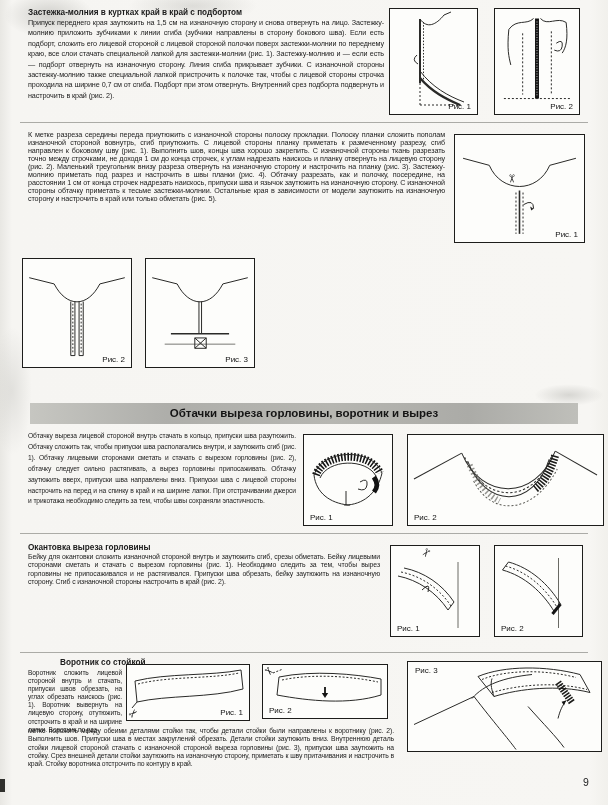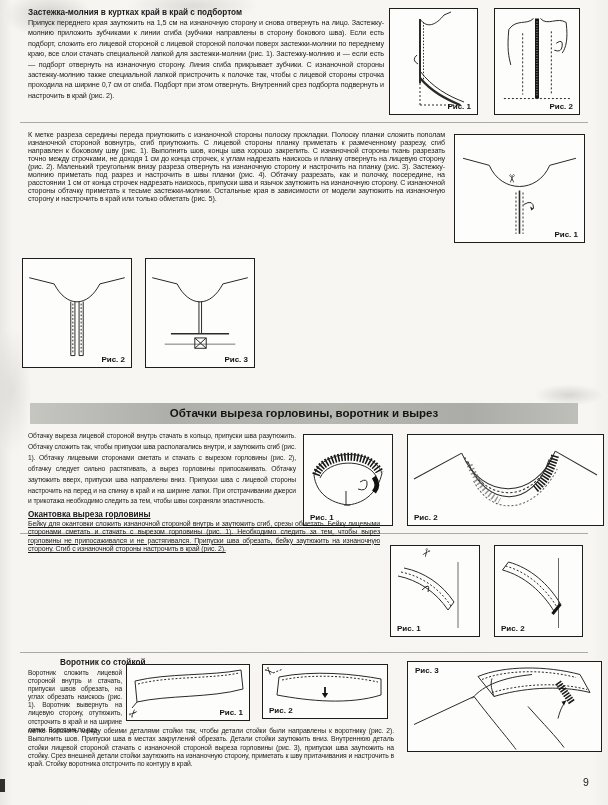--- a/index.html
+++ b/index.html
@@ -18,21 +18,21 @@
 
   .sec-title{font-size:8.2px;font-weight:bold;line-height:10px;letter-spacing:0;}
   .body-text{font-size:7.2px;line-height:10.4px;text-align:justify;letter-spacing:-0.1px;}
 
   .sec1{position:absolute;left:28px;top:8px;width:356px;}
   .divider{position:absolute;left:20px;width:568px;border-top:1px solid rgba(110,110,104,.55);}
   .d1{top:122px;} .d2{top:533px;} .d3{top:652px;}
 
   .figbox{position:absolute;background:#fdfdfb;border:1.4px solid #1d1d1b;box-sizing:border-box;}
   .figbox svg{position:absolute;left:0;top:0;width:100%;height:100%;}
-  .figlabel{position:absolute;font-size:8px;font-weight:bold;white-space:nowrap;color:#111;}
+  .figlabel{position:absolute;font-size:8px;font-weight:normal;white-space:nowrap;color:#111;}
   .lab-br{right:6px;bottom:3px;} .lab-bl{left:6px;bottom:3px;} .lab-tl{left:7px;top:4px;}
   .scissors{position:absolute;font-size:11px;color:#161616;line-height:1;}
 
   .s1f1{left:389px;top:8px;width:89px;height:107px;}
   .s1f2{left:494px;top:8px;width:86px;height:107px;}
 
   .sec2{position:absolute;left:28px;top:131px;width:557px;}
   .sec2 .wrapfig{float:right;width:131px;height:109px;margin:3px 0 5px 9px;position:relative;background:#fdfdfb;border:1.4px solid #1d1d1b;box-sizing:border-box;}
   .sec2 .wrapfig svg{position:absolute;left:0;top:0;width:100%;height:100%;}
   .sec2 .body-text{font-size:7.2px;line-height:8px;}
@@ -43,21 +43,21 @@
   .banner{
     position:absolute;left:30px;top:403px;width:548px;height:21px;
     background:linear-gradient(90deg,#c6c6c1 0%,#aeaeaa 25%,#b6b6b1 55%,#ababa7 80%,#bfbfba 100%);
     text-align:center;line-height:21px;font-size:11.5px;font-weight:bold;color:#141414;
   }
 
   .sec3-text{position:absolute;left:28px;top:431px;width:268px;font-size:6.7px;line-height:10.9px;text-align:justify;letter-spacing:-0.1px;}
   .s3f1{left:303px;top:434px;width:90px;height:92px;}
   .s3f2{left:407px;top:434px;width:197px;height:92px;}
 
-  .sec4{position:absolute;left:28px;top:510px;width:352px;text-decoration:underline;}
+  .sec4{position:absolute;left:28px;top:543px;width:352px;}
   .sec4 .body-text{font-size:6.9px;line-height:8.4px;}
   .s4f1{left:390px;top:545px;width:90px;height:92px;}
   .s4f2{left:494px;top:545px;width:89px;height:92px;}
 
   .sec5-title{position:absolute;left:28px;top:658px;width:120px;font-size:8.2px;font-weight:bold;padding-left:32px;}
   .sec5-left{position:absolute;left:28px;top:669px;width:94px;font-size:6.6px;line-height:8.1px;text-align:justify;letter-spacing:-0.1px;}
   .sec5-bottom{position:absolute;left:28px;top:727px;width:366px;font-size:6.8px;line-height:8.3px;text-align:justify;letter-spacing:-0.1px;}
   .s5f1{left:126px;top:664px;width:124px;height:57px;}
   .s5f2{left:262px;top:664px;width:126px;height:55px;}
   .s5f3{left:407px;top:661px;width:195px;height:91px;}

